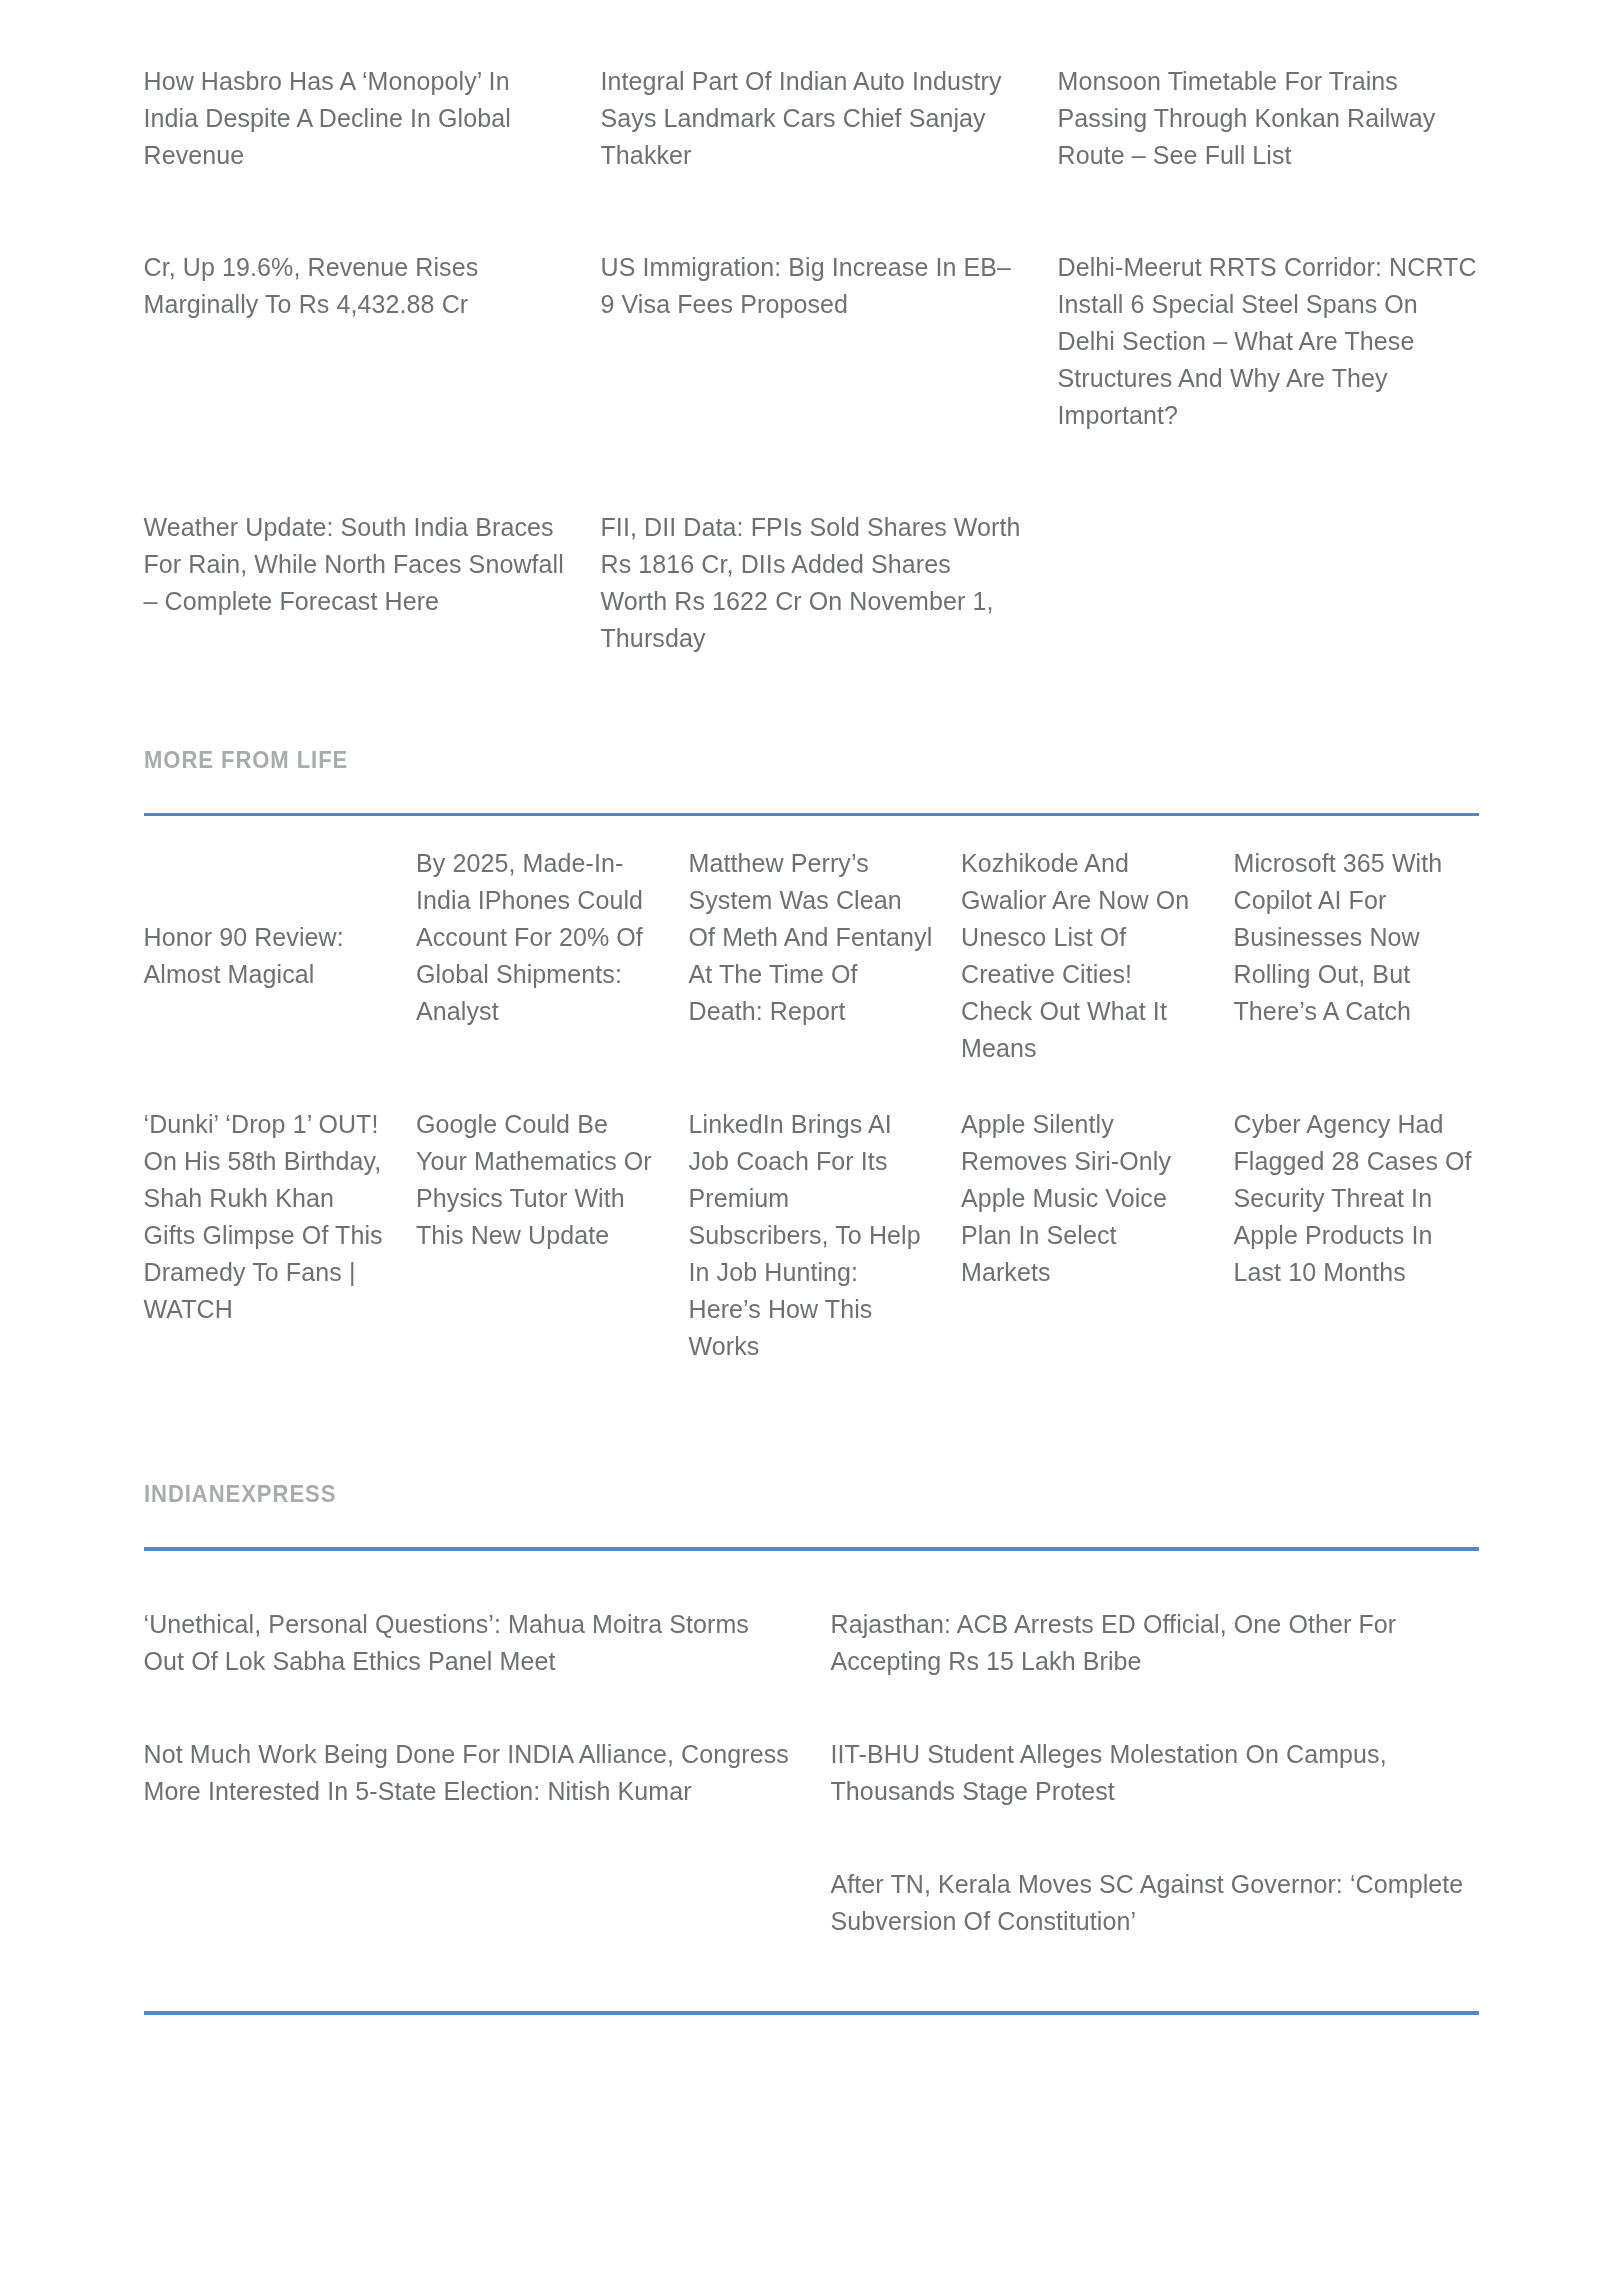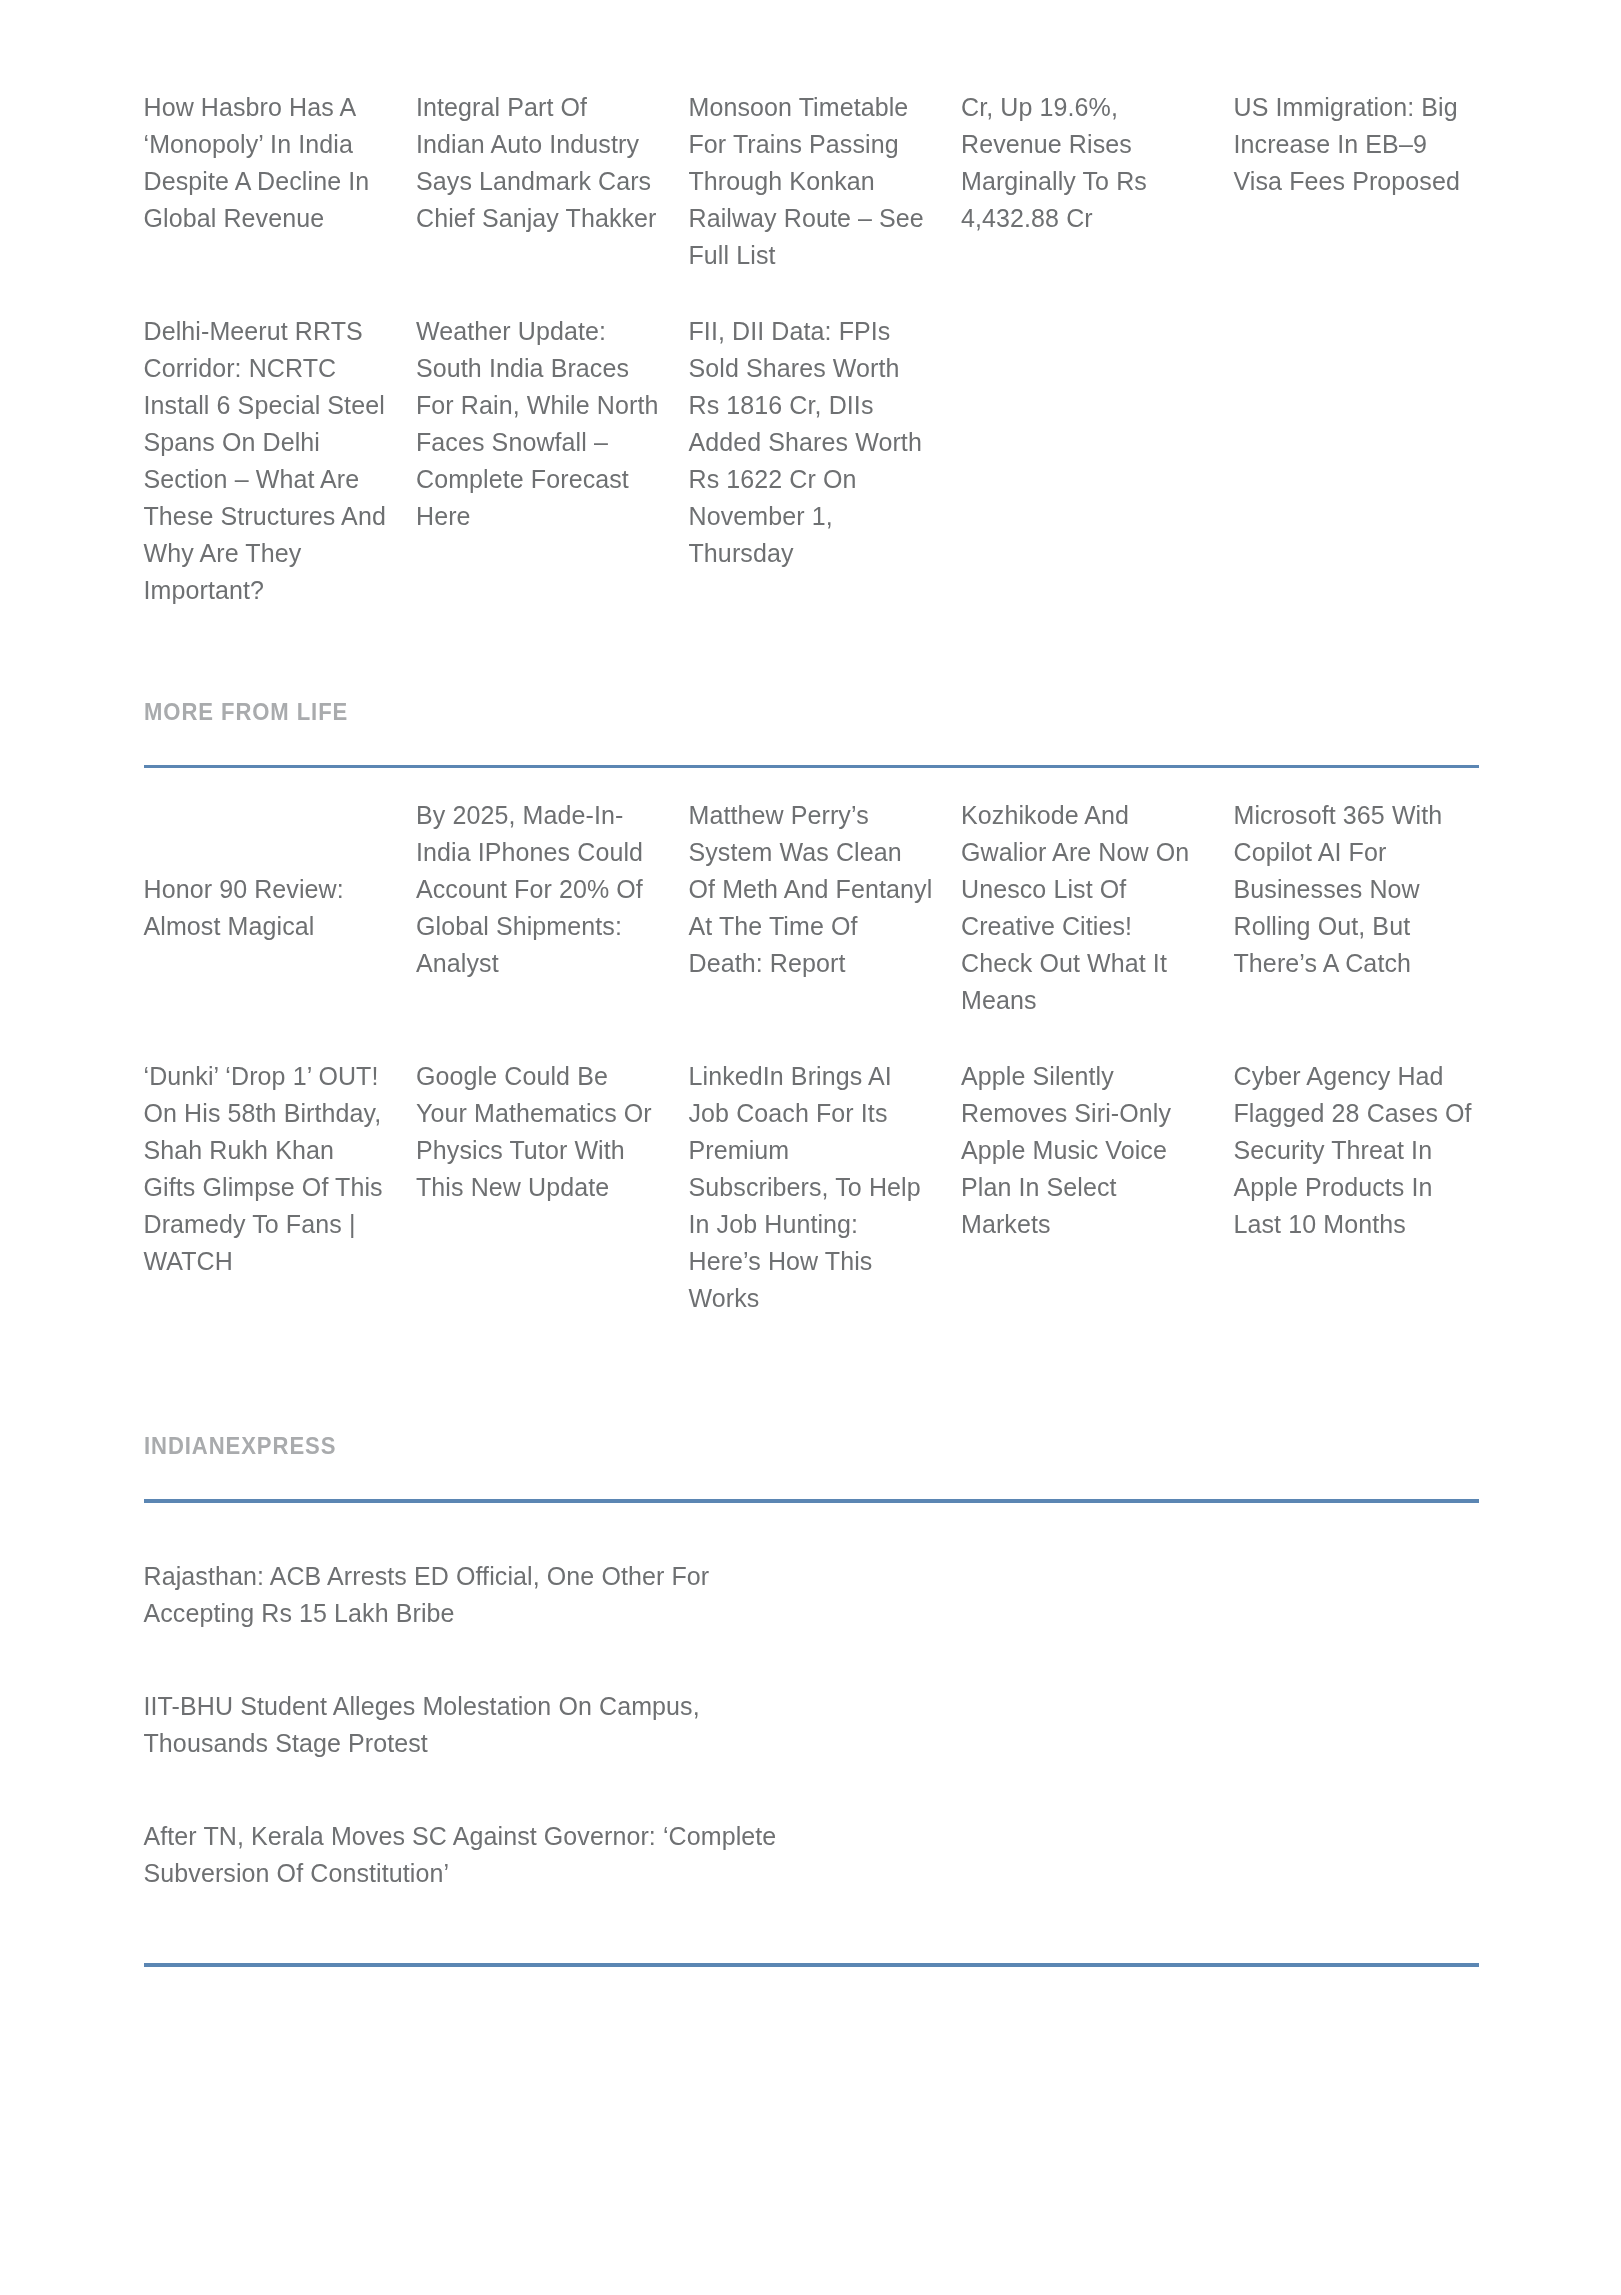--- a/index.html
+++ b/index.html
@@ -36,24 +36,25 @@
     text-decoration: none;
     font-size: 25px;
     line-height: 37px;
     font-weight: 400;
     letter-spacing: 0.1px;
   }
 
   
   .top-grid {
     display: grid;
-    grid-template-columns: repeat(5, 1fr);
+    grid-template-columns: repeat(3, 1fr);
     column-gap: 27.5px;
     row-gap: 0;
-    padding-top: 89px;
+    padding-top: 63px;
+    gap: 36px;
   }
   .top-grid .cell {
     min-height: 39px;
     padding-bottom: 39px;
   }
 
   
   .section {
     margin-top: 0;
   }
@@ -198,20 +199,28 @@
 
     <div class="section">
       <h2 class="section-title">INDIANEXPRESS</h2>
       <div class="section-rule"></div>
 
       <div class="spacer-sm"></div>
 
       <div class="ie-grid">
         <div class="ie-col">
           <div class="ie-item">
+              <a class="headline" href="#">‘Unethical, Personal Questions’: Mahua Moitra Storms Out Of Lok Sabha Ethics Panel Meet</a>
+            </div>
+          <div class="ie-item">
+              <a class="headline" href="#">Not Much Work Being Done For INDIA Alliance, Congress More Interested In 5-State Election: Nitish Kumar</a>
+            </div>
+        </div>
+        <div class="ie-col">
+          <div class="ie-item">
               <a class="headline" href="#">Rajasthan: ACB Arrests ED Official, One Other For Accepting Rs 15 Lakh Bribe</a>
             </div>
           <div class="ie-item">
               <a class="headline" href="#">IIT-BHU Student Alleges Molestation On Campus, Thousands Stage Protest</a>
             </div>
           <div class="ie-item">
               <a class="headline" href="#">After TN, Kerala Moves SC Against Governor: ‘Complete Subversion Of Constitution’</a>
             </div>
         </div>
       </div>

